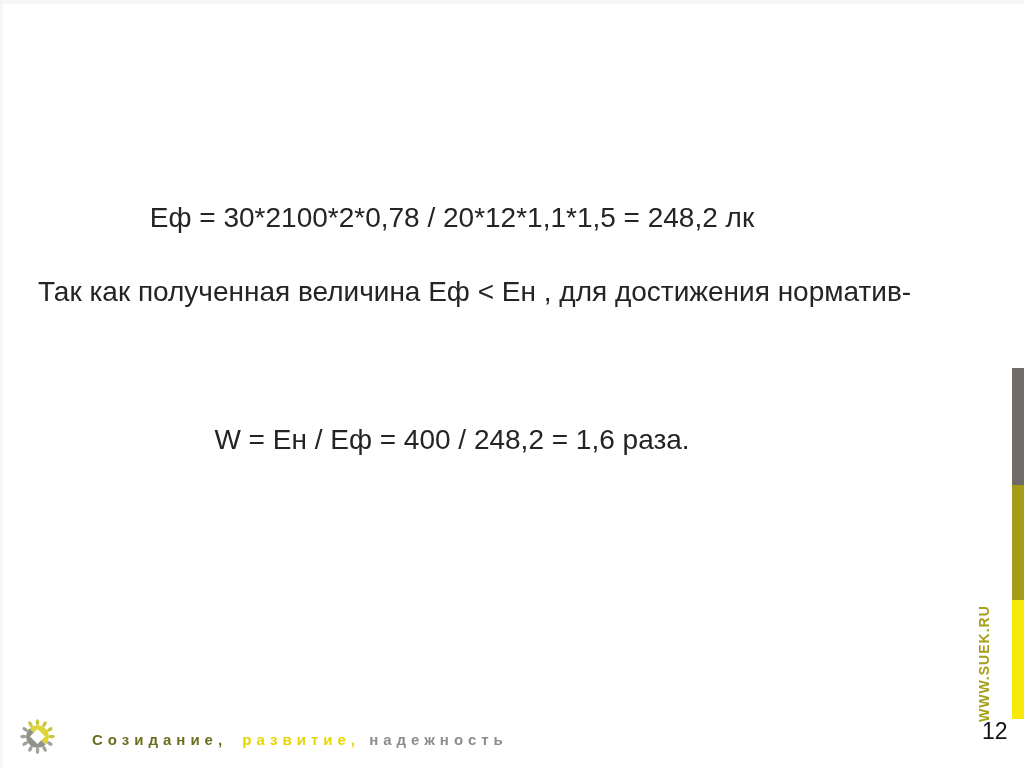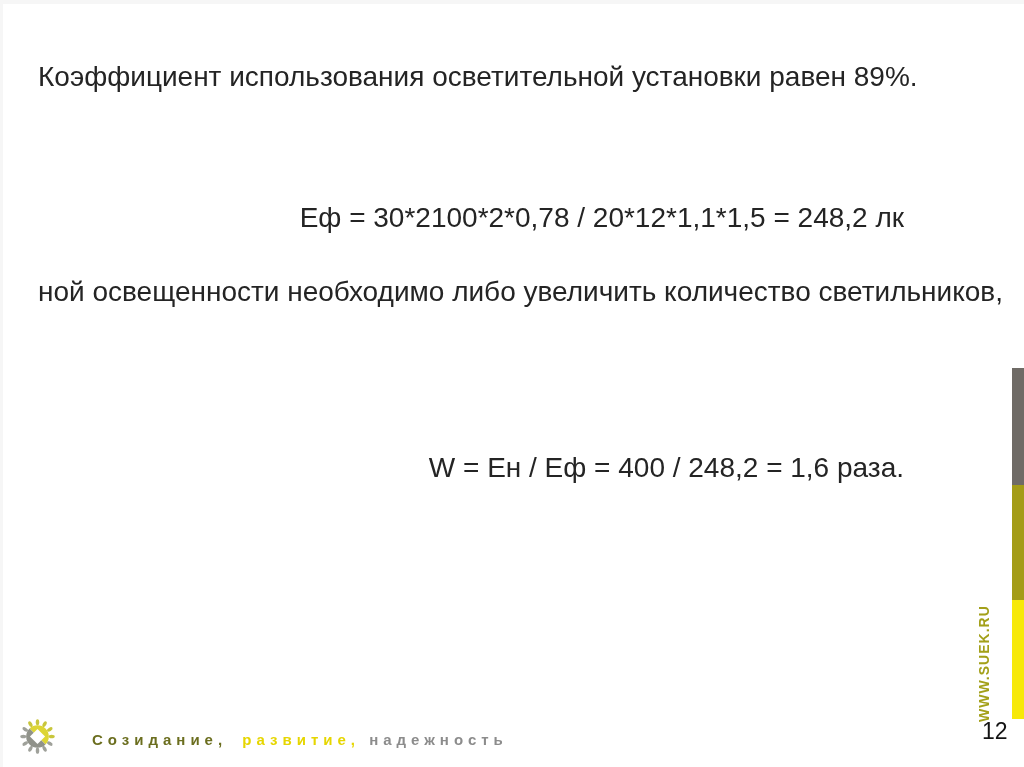--- a/index.html
+++ b/index.html
@@ -21,27 +21,27 @@
     width: 900px;
     font-size: 28px;
     white-space: nowrap;
   }
   .para1 { top: 60px; line-height: 34px; }
   .para2 { top: 273px; line-height: 37px; }
 
   .formula {
     position: absolute;
     left: 0; width: 904px;
-    text-align: right;
+    text-align: center;
     font-size: 28px;
     line-height: 34px;
     white-space: nowrap;
   }
   .formula1 { top: 201px; }
-  .formula2 { top: 423px; margin-top: 28px; }
+  .formula2 { top: 423px; }
 
   
   .bar-seg { position: absolute; left: 1012px; width: 12px; }
   .bar-gray   { top: 368px; height: 117px; background: #6f6b66; }
   .bar-olive  { top: 485px; height: 115px; background: #a49c17; }
   .bar-yellow { top: 600px; height: 119px; background: #f7e908; }
 
   .site-url {
     position: absolute;
     left: 976px; top: 604px;
@@ -80,27 +80,26 @@
   .slogan-develop { color: #e6d600; margin-top: 11px; }
   .slogan-rely    { color: #8c8c8c; text-align: right; }
 </style>
 </head>
 <body>
 
 <div class="frame-top"></div>
 <div class="frame-left"></div>
 
 <div class="para para1">
-  <div>Коэффициент использования осветительной установки равен 89%.</div>
 </div>
 
 <div class="formula formula1">Еф = 30*2100*2*0,78 / 20*12*1,1*1,5 = 248,2 лк</div>
 
 <div class="para para2">
-  <div>ной освещенности необходимо либо увеличить количество светильников,</div>
+  <div>Так как полученная величина Еф &lt; Ен , для достижения норматив-</div>
 </div>
 
 <div class="formula formula2">W = Ен / Еф = 400 / 248,2 = 1,6 раза.</div>
 
 <div class="bar-seg bar-gray"></div>
 <div class="bar-seg bar-olive"></div>
 <div class="bar-seg bar-yellow"></div>
 
 <div class="site-url">WWW.SUEK.RU</div>
 

